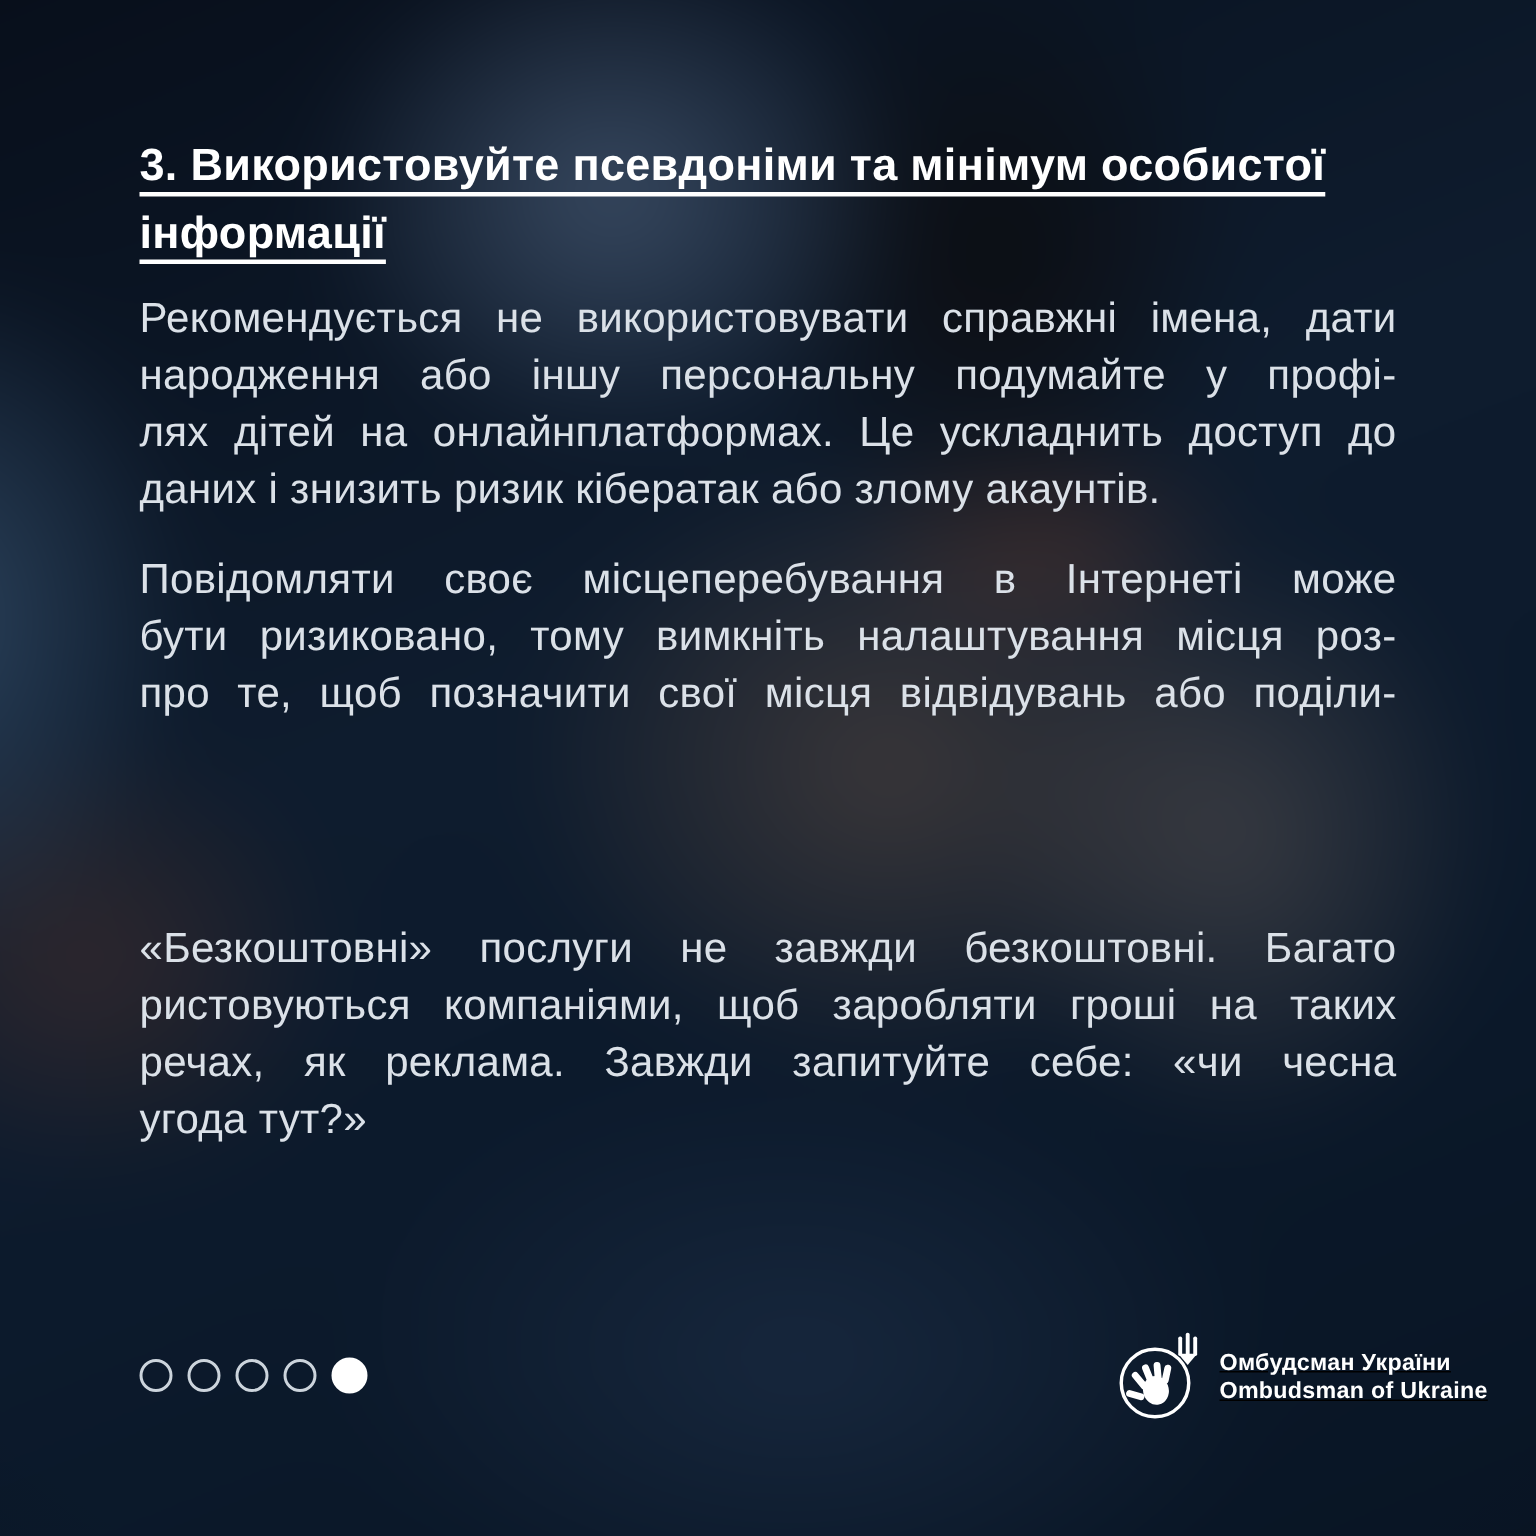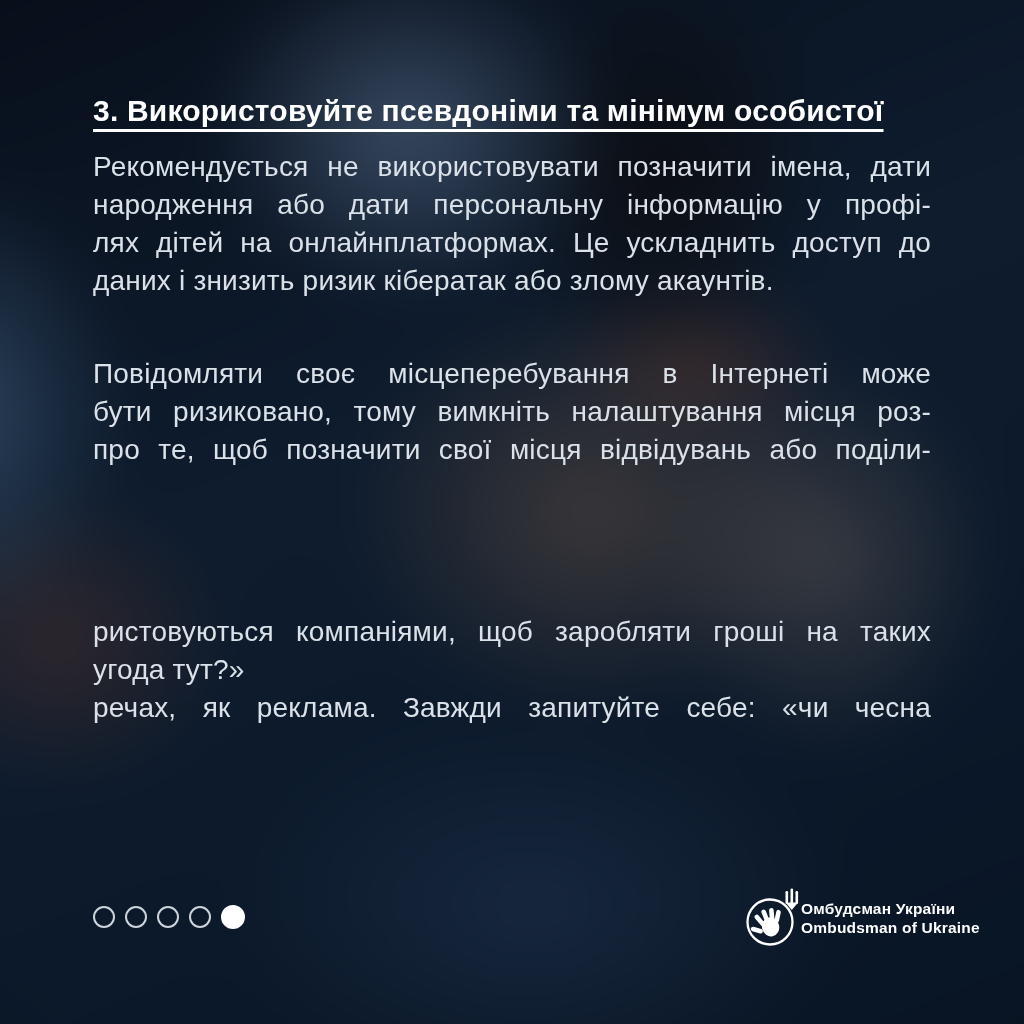--- a/index.html
+++ b/index.html
@@ -45,83 +45,85 @@
     text-decoration: underline;
     text-decoration-thickness: 3px;
     text-underline-offset: 8px;
     text-decoration-skip-ink: none;
   }
   .bodytext {
     margin: 0; color: #dbe1e8; font-weight: normal;
     font-size: 28px; line-height: 38px; letter-spacing: 0.2px;
   }
   .sec-0 .bodytext { margin-top: 15px; }
-  .sec-1 .bodytext { margin-top: 13px; }
+  .sec-1 .bodytext { margin-top: 25px; }
   .sec-2 .bodytext { margin-top: 22px; }
   .bodytext .tline { display: block; text-align: justify; text-align-last: justify; }
   .bodytext .tline.last { text-align-last: left; }
 
   .dots {
     position: absolute; left: 93px; top: 904px;
     display: flex; align-items: center; gap: 10px; height: 26px;
   }
   .dot {
     width: 22px; height: 22px; border-radius: 50%;
     border: 2.5px solid #ccd4dc; box-sizing: border-box;
     background: transparent;
   }
   .dot.active {
     width: 24px; height: 24px;
     background: #ffffff; border-color: #ffffff;
   }
 
   .logo {
     position: absolute; left: 745px; top: 888px;
-    display: flex; align-items: center; 
+    display: flex; align-items: center; gap: 12px; text-decoration: underline;
   }
   .logo svg { display: block; }
   .logo-text {
     color: #ffffff; font-weight: bold;
     font-size: 15.5px; line-height: 19px; letter-spacing: 0.2px;
     white-space: nowrap;
   }
 </style>
 </head>
 <body>
 
 <div class="canvas">
   <div class="bg"></div>
   <div class="vignette"></div>
 
   <div class="content">
     <section class="sec sec-0">
       <h2 class="heading">
           <span class="tline">3. Використовуйте псевдоніми та мінімум особистої</span>
+          <span class="tline last">інформації</span>
         </h2>
       <p class="bodytext">
-          <span class="tline">Рекомендується не використовувати позначити імена, дати</span>
-          <span class="tline">народження або дати персональну інформацію у профі-</span>
+          <span class="tline">Рекомендується не використовувати справжні імена, дати</span>
+          <span class="tline">народження або іншу персональну подумайте у профі-</span>
           <span class="tline">лях дітей на онлайнплатформах. Це ускладнить доступ до</span>
           <span class="tline last">даних і знизить ризик кібератак або злому акаунтів.</span>
         </p>
     </section>
 
     <section class="sec sec-1">
       <p class="bodytext">
           <span class="tline">Повідомляти своє місцеперебування в Інтернеті може</span>
           <span class="tline">бути ризиковано, тому вимкніть налаштування місця роз-</span>
           <span class="tline">про те, щоб позначити свої місця відвідувань або поділи-</span>
         </p>
     </section>
 
     <section class="sec sec-2">
       <p class="bodytext">
+          <span class="tline">«Безкоштовні» послуги не завжди безкоштовні. Багато</span>
           <span class="tline">ристовуються компаніями, щоб заробляти гроші на таких</span>
+          <span class="tline">речах, як реклама. Завжди запитуйте себе: «чи чесна</span>
           <span class="tline last">угода тут?»</span>
-          <span class="tline">речах, як реклама. Завжди запитуйте себе: «чи чесна</span>
         </p>
     </section>
   </div>
 
   <div class="dots">
       <span class="dot"></span>
       <span class="dot"></span>
       <span class="dot"></span>
       <span class="dot"></span>
       <span class="dot active"></span>

